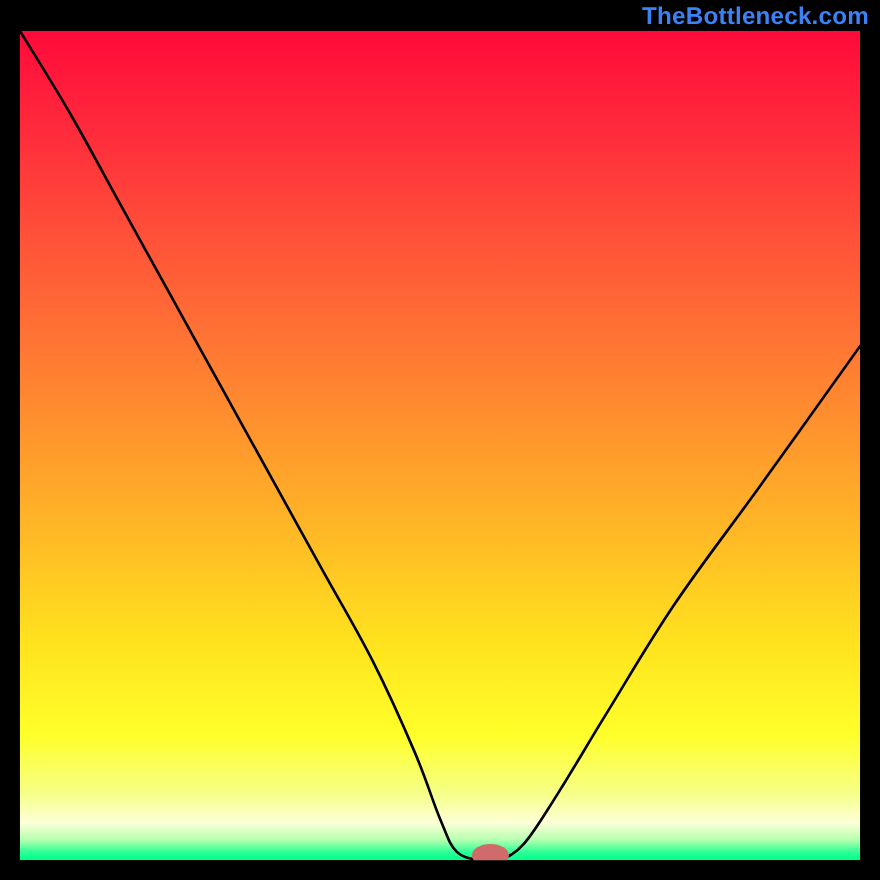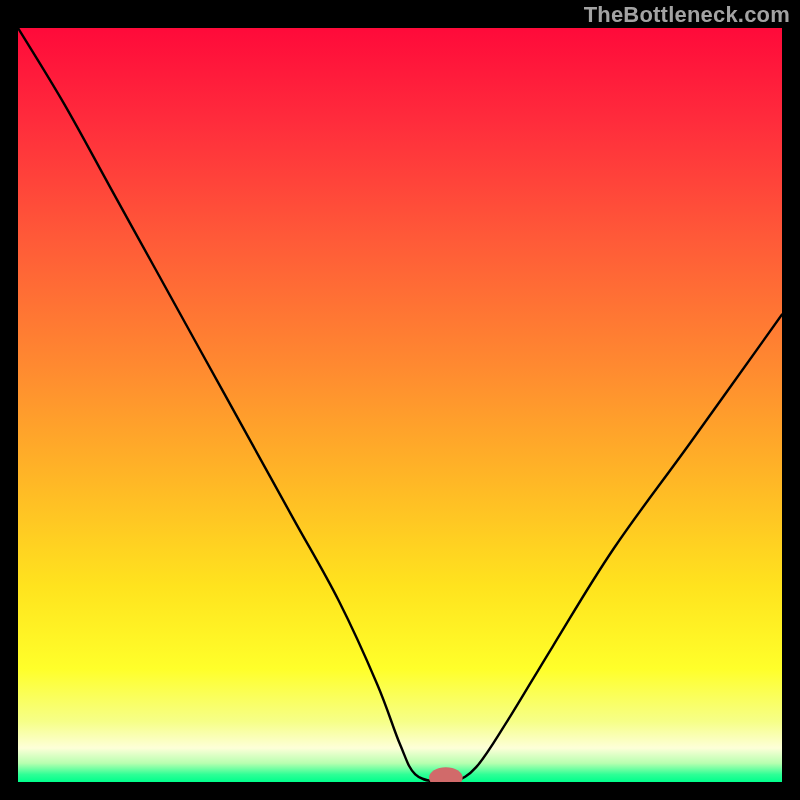--- a/index.html
+++ b/index.html
@@ -15,21 +15,21 @@
     height: 800px;
     background: #000;
   }
   .watermark {
     position: absolute;
     top: 2px;
     right: 10px;
     font-family: Arial, Helvetica, sans-serif;
     font-size: 22px;
     font-weight: bold;
-    color: #a3a3a3;
+    color: #3b82f6;
     z-index: 10;
     letter-spacing: 0.2px;
   }
   .plot {
     position: absolute;
     left: 18px;
     top: 28px;
     width: 764px;
     height: 754px;
   }

